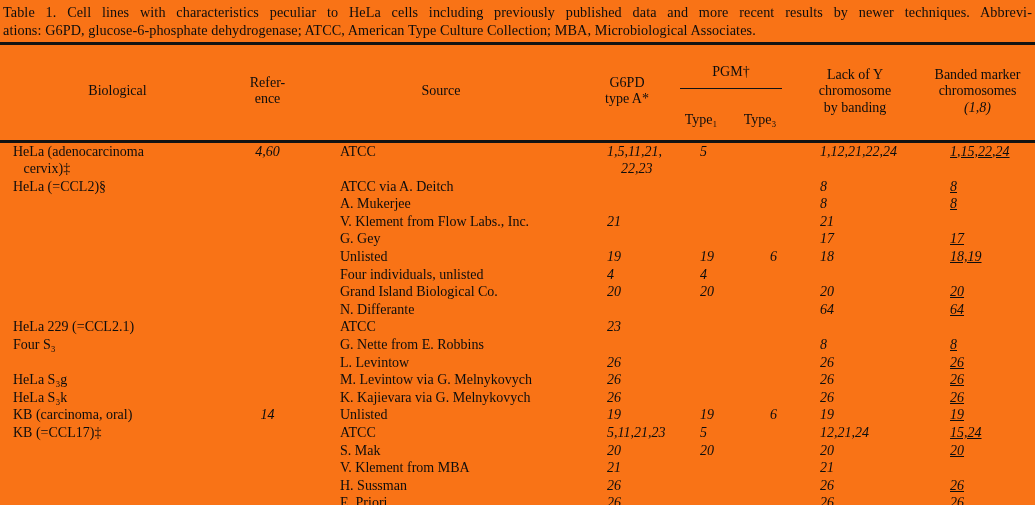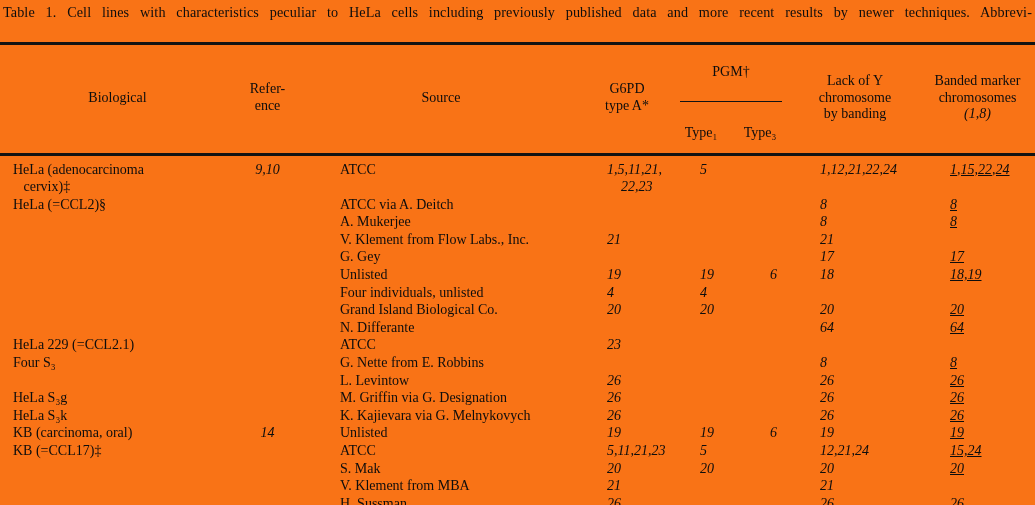--- a/index.html
+++ b/index.html
@@ -37,51 +37,52 @@
     font-size: 14px;
     line-height: 16.5px;
     text-align: center;
     vertical-align: middle;
     white-space: pre-line;
     padding: 2px 0 4px 0;
   }
   th.pgm-head { vertical-align: top; padding: 2px 8px 0 8px; }
   th.pgm-head .pgm-label {
     display: block;
-    padding-bottom: 21px;
+    padding-bottom: 8px;
     border-bottom: 1.5px solid #131313;
   }
   tr.subhead th { vertical-align: middle; height: 26px; padding-bottom: 6px; }
   .it { font-style: italic; }
 
   tbody td {
     font-size: 14px;
     line-height: 17.6px;
     vertical-align: top;
     white-space: pre-wrap;
     padding: 0;
     overflow: hidden;
   }
-  tbody tr:first-child td { padding-top: 5px; }
+  tbody tr:first-child td { }
   td.col-d { padding-left: 13px; }
   td.col-r { text-align: center; font-style: italic; }
   td.col-s { padding-left: 40px; }
   td.col-g { padding-left: 25px; font-style: italic; }
   td.col-p1 { padding-left: 28px; font-style: italic; }
   td.col-p3 { padding-left: 40px; font-style: italic; }
   td.col-y { padding-left: 30px; font-style: italic; margin-top: 36px; }
   td.col-b { padding-left: 30px; font-style: italic; text-decoration: underline; }
 </style>
 </head>
 <body>
 
 <div class="page">
 
   <div class="caption">
     <div class="l1">Table 1. Cell lines with characteristics peculiar to HeLa cells including previously published data and more recent results by newer techniques. Abbrevi-</div>
+    <div class="l2">ations: G6PD, glucose-6-phosphate dehydrogenase; ATCC, American Type Culture Collection; MBA, Microbiological Associates.</div>
   </div>
 
   <table class="hela">
     <colgroup>
       <col style="width:235px">
         <col style="width:65px">
         <col style="width:282px">
         <col style="width:90px">
       <col style="width:58px">
         <col style="width:60px">
@@ -108,21 +109,21 @@
       </tr>
       <tr class="subhead">
         <th>Type₁</th>
         <th>Type₃</th>
       </tr>
     </thead>
     <tbody id="table-body">
         <tr>
       <td class="col-d">HeLa (adenocarcinoma
    cervix)‡</td>
-      <td class="col-r">9,10</td>
+      <td class="col-r">4,60</td>
       <td class="col-s">ATCC</td>
       <td class="col-g">1,5,11,21,
     22,23</td>
       <td class="col-p1">5</td>
       <td class="col-p3"></td>
       <td class="col-y">1,12,21,22,24</td>
       <td class="col-b">1,15,22,24</td>
     </tr>
         <tr>
       <td class="col-d">HeLa (=CCL2)§</td>
@@ -230,21 +231,21 @@
       <td class="col-s">L. Levintow</td>
       <td class="col-g">26</td>
       <td class="col-p1"></td>
       <td class="col-p3"></td>
       <td class="col-y">26</td>
       <td class="col-b">26</td>
     </tr>
         <tr>
       <td class="col-d">HeLa S₃g</td>
       <td class="col-r"></td>
-      <td class="col-s">M. Griffin via G. Designation</td>
+      <td class="col-s">M. Levintow via G. Melnykovych</td>
       <td class="col-g">26</td>
       <td class="col-p1"></td>
       <td class="col-p3"></td>
       <td class="col-y">26</td>
       <td class="col-b">26</td>
     </tr>
         <tr>
       <td class="col-d">HeLa S₃k</td>
       <td class="col-r"></td>
       <td class="col-s">K. Kajievara via G. Melnykovych</td>

